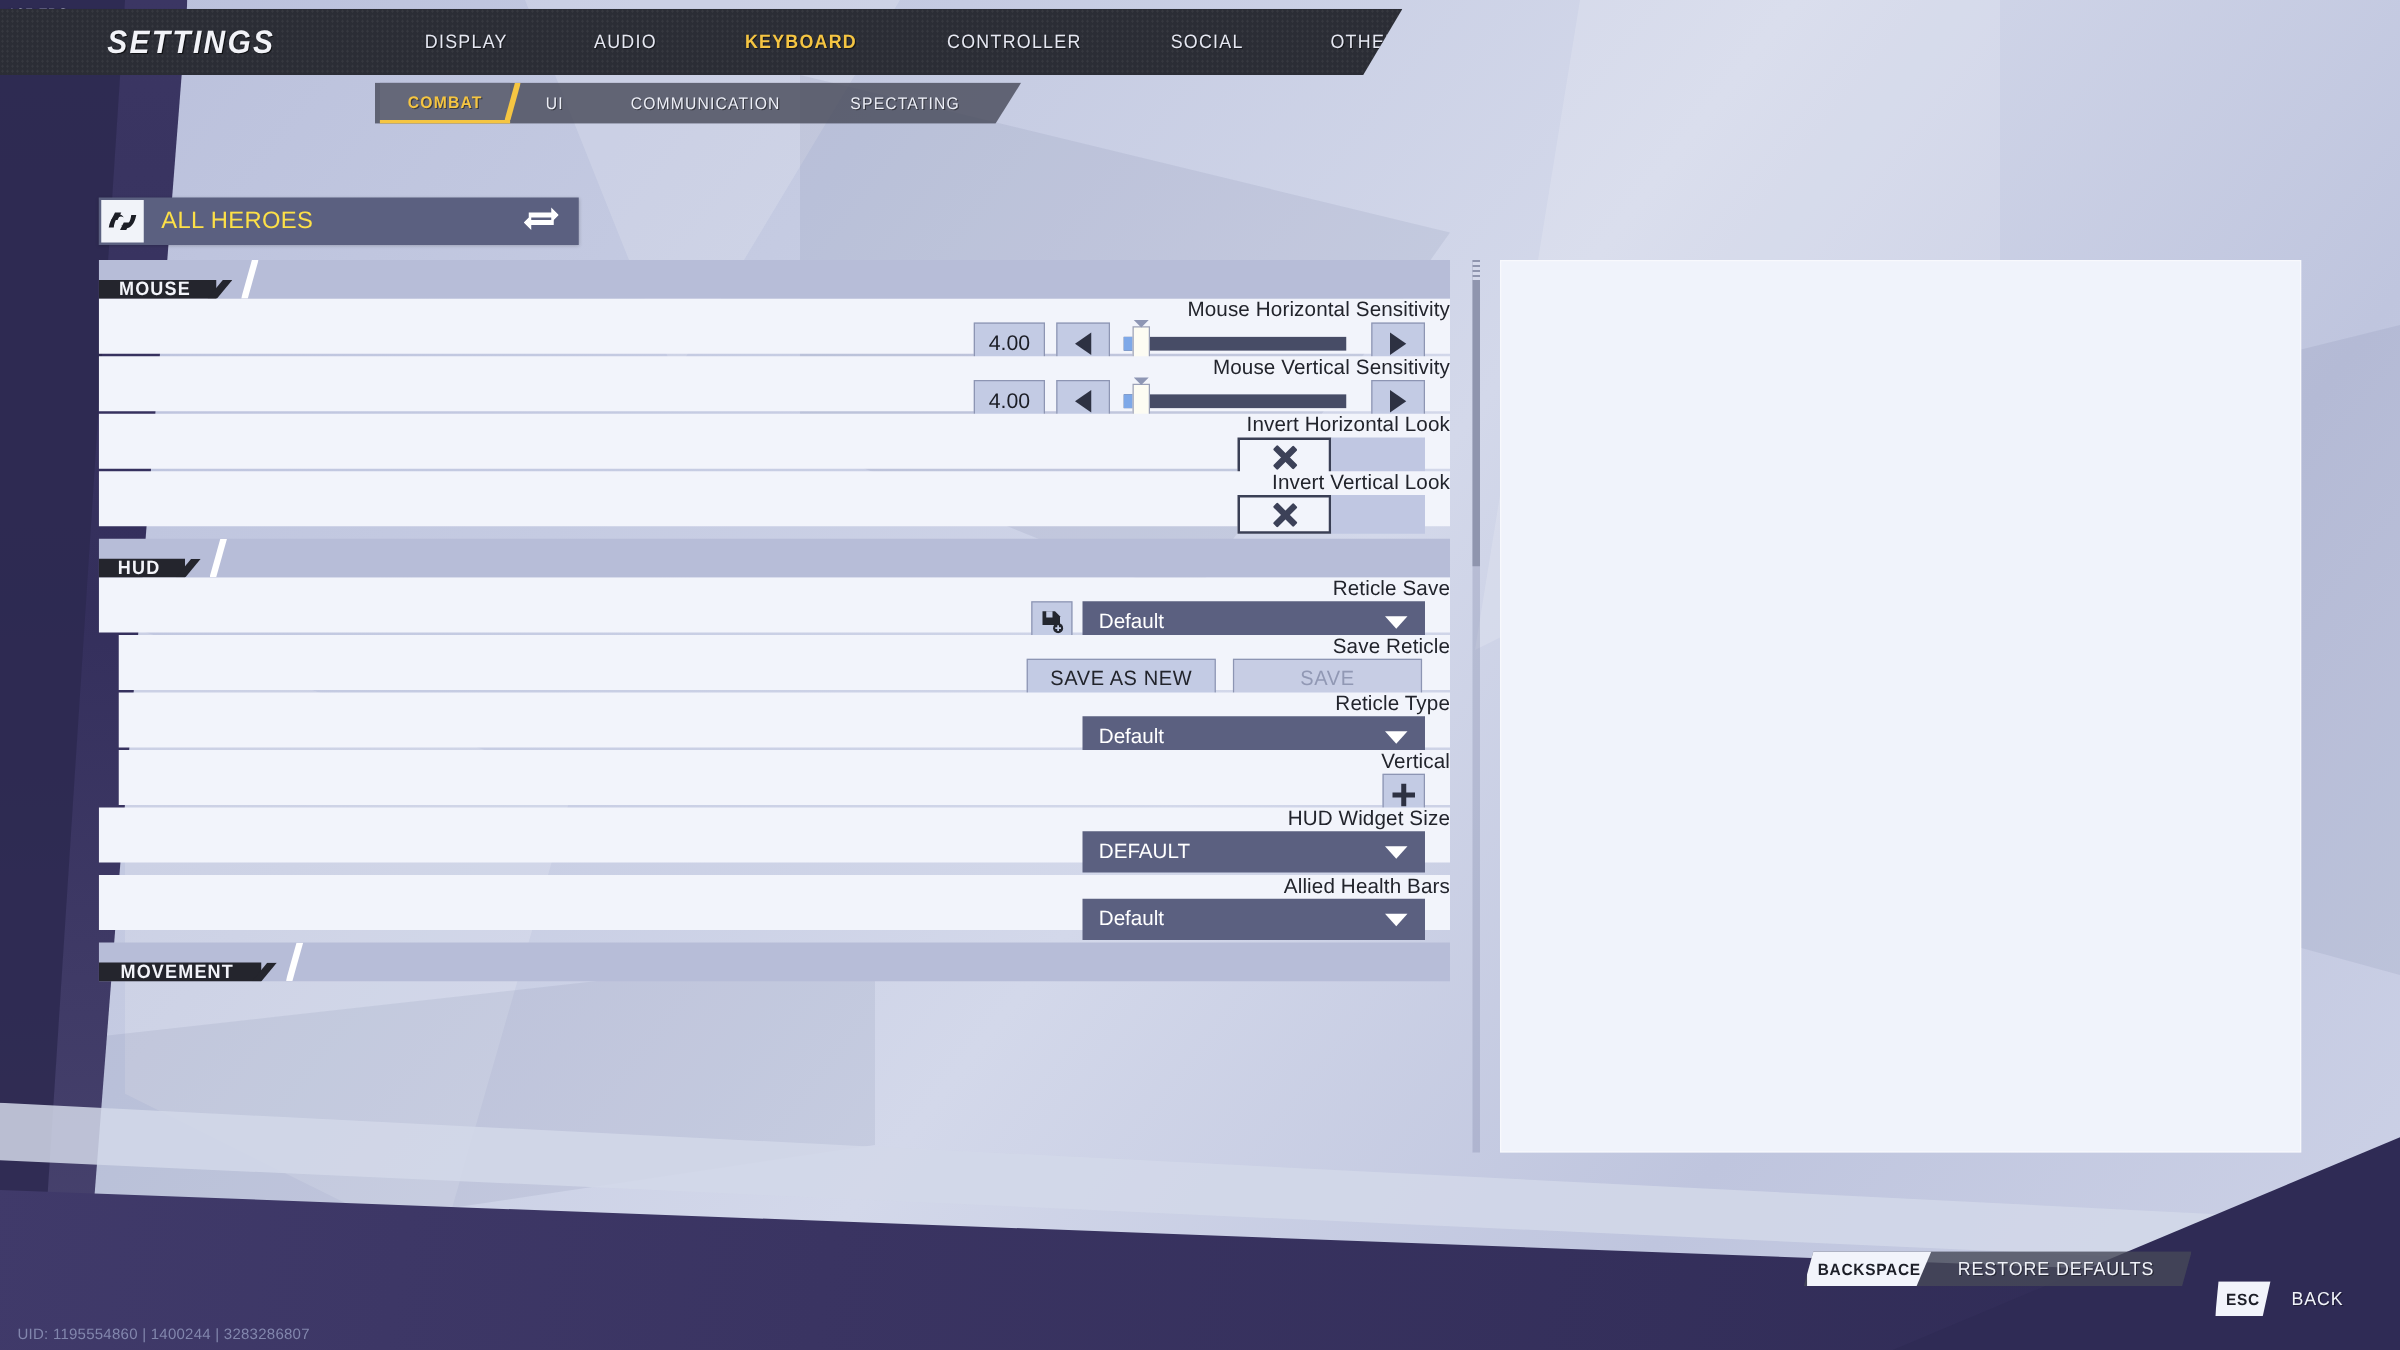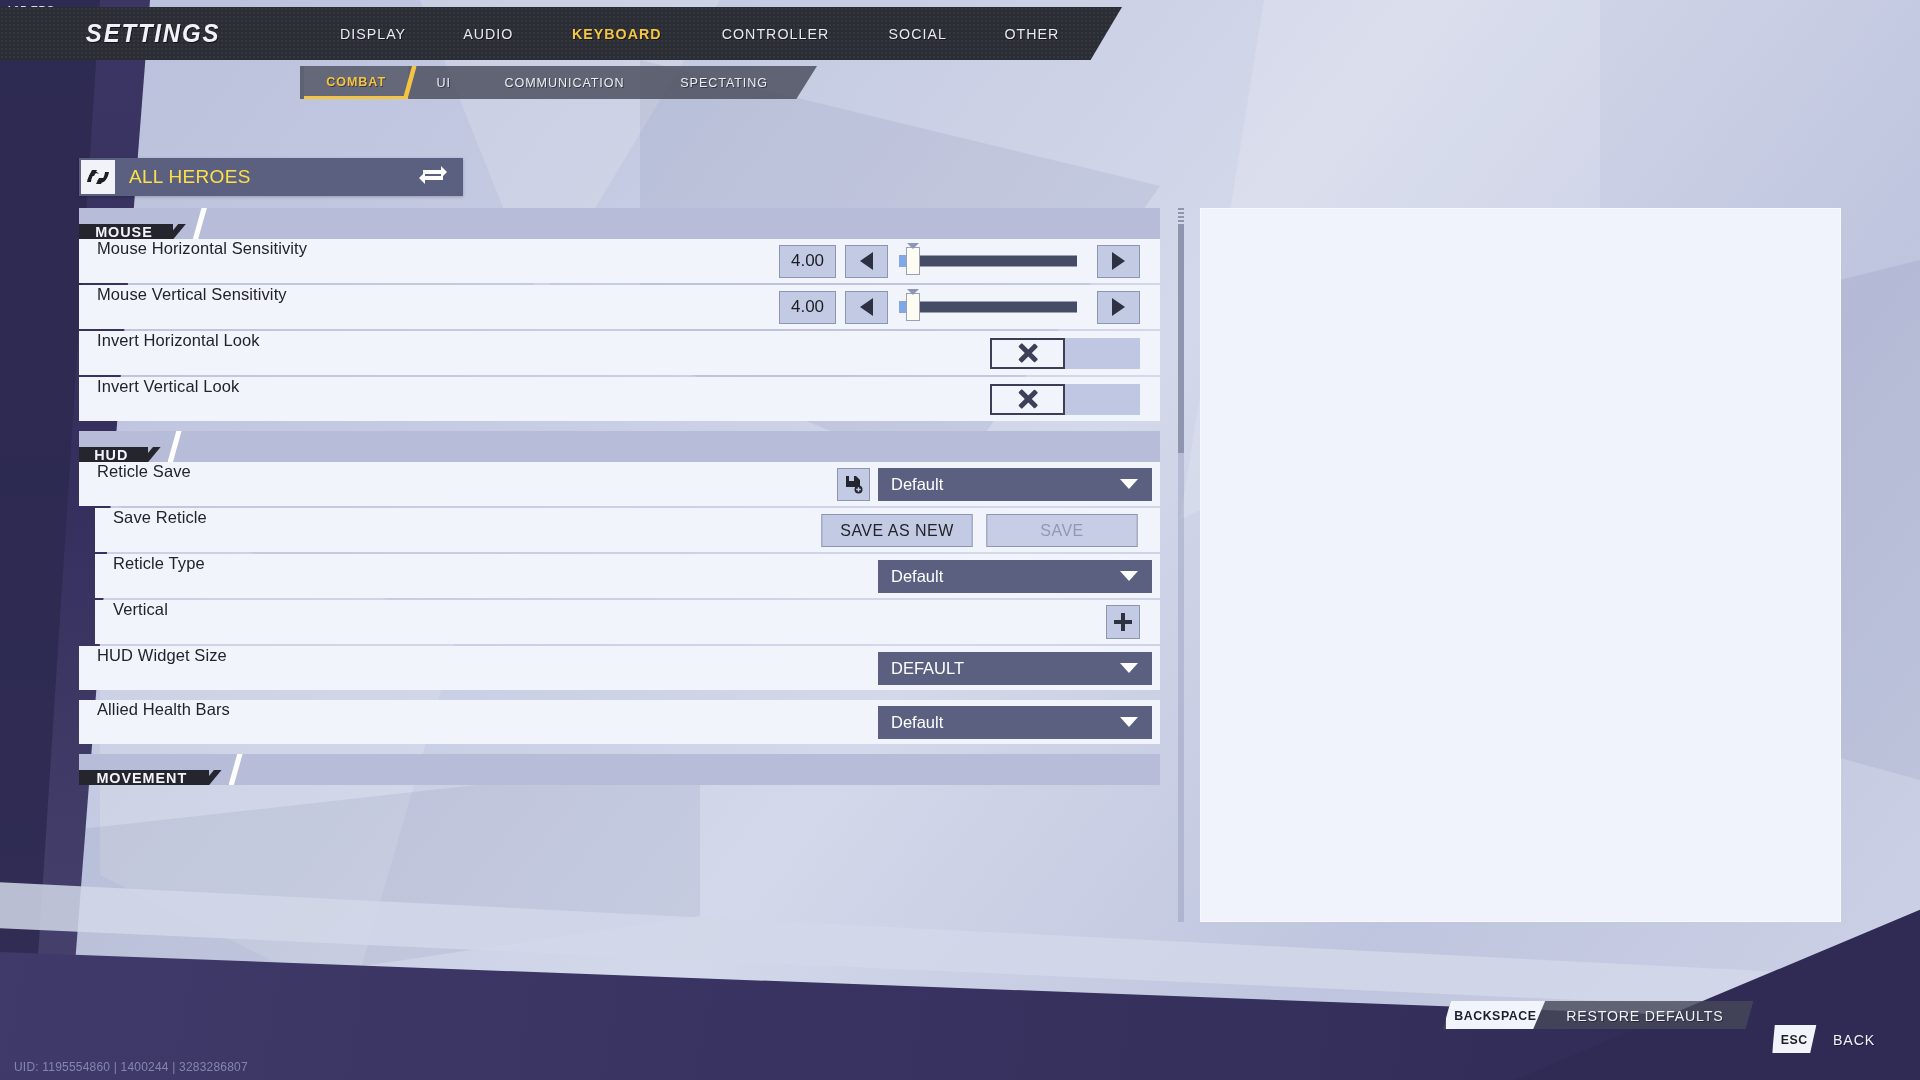--- a/index.html
+++ b/index.html
@@ -65,21 +65,21 @@
     background-size: 4px 4px;
   }
   .topbar-inner { position: relative; display: flex; align-items: center; height: 53px; z-index: 2; }
   .st-logo {
     margin-left: 80px; font-size: 26px; font-weight: 700; font-style: italic;
     color: #f2f3f8; letter-spacing: 2px;
     font-family: "Liberation Sans Narrow", "Liberation Sans", sans-serif;
     transform: scaleX(.92);
     text-shadow: 1px 1px 0 rgba(0,0,0,.6);
   }
-  .nav { display: flex; align-items: center; margin-left: 85px; gap: 0; }
+  .nav { display: flex; align-items: center; margin-left: 85px; gap: 12px; }
   .nav-item {
     font-size: 15.5px; letter-spacing: 1.1px; color: #e6e8f2;
     padding: 0 26px; cursor: pointer;
     font-family: "Liberation Sans Narrow", "Liberation Sans", sans-serif;
     transform: scaleX(.92);
     text-shadow: 1px 1px 0 rgba(0,0,0,.45);
   }
   .nav-item.active { color: #f5c542; font-weight: 700; }
 
   
@@ -148,21 +148,21 @@
     background: #24252d; clip-path: polygon(62% 0, 100% 0, 38% 100%, 0 100%);
   }
   .sec-slash {
     width: 14px; height: 31px; margin-left: 20px; background: #ffffff;
     clip-path: polygon(62% 0, 100% 0, 38% 100%, 0 100%);
   }
   .sec-gap { height: 8px; }
 
   .row {
     position: relative; height: 44px; background: #f2f4fb;
-    display: flex; align-items: flex-start; margin-bottom: 2px;
+    display: flex; align-items: flex-end; margin-bottom: 2px; flex-direction: column;
   }
   .row.sub { margin-left: 16px; width: calc(100% - 16px); }
   .row-label {
     margin-left: 18px; font-size: 16.5px; color: #22242c; letter-spacing: .1px;
   }
   .row-ctl { margin-left: auto; display: flex; align-items: center; height: 100%; }
 
   
   .numbox {
     width: 57px; height: 33px; background: #c3cbe4; border: 1px solid #8d95b3;
@@ -210,21 +210,21 @@
   .x-mark::before, .x-mark::after {
     content: ""; position: absolute; left: 50%; top: 50%; width: 4.5px; height: 23px;
     background: #3c4158; border-radius: 1px;
   }
   .x-mark::before { transform: translate(-50%,-50%) rotate(45deg); }
   .x-mark::after  { transform: translate(-50%,-50%) rotate(-45deg); }
 
   
   .dropdown {
     width: 274px; height: 33px; background: #5b6080; display: flex; align-items: center;
-    margin-right: 8px; cursor: pointer;
+    margin-right: 20px; cursor: pointer;
   }
   .dd-text { margin-left: 13px; font-size: 16.5px; color: #fff; }
   .dd-caret {
     margin-left: auto; margin-right: 14px;
     width: 0; height: 0; border-left: 9px solid transparent; border-right: 9px solid transparent;
     border-top: 10px solid #ffffff;
   }
   .icon-btn {
     width: 33px; height: 33px; background: #c3cbe4; border: 1px solid #8d95b3;
     display: flex; align-items: center; justify-content: center; margin-right: 8px;

